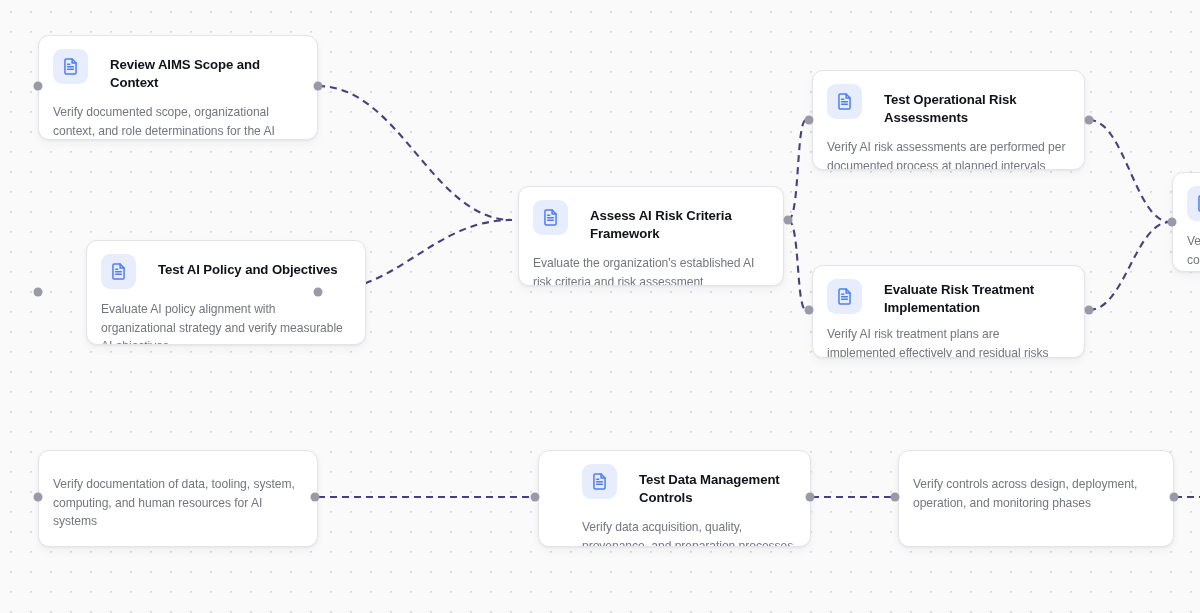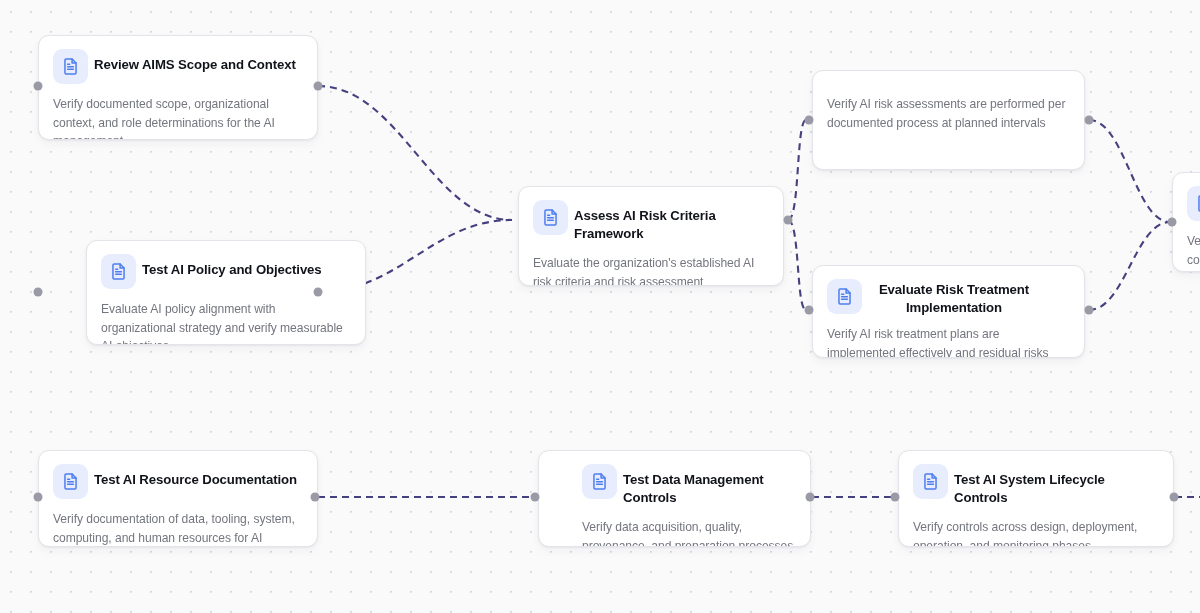--- a/index.html
+++ b/index.html
@@ -65,21 +65,21 @@
     border: 1px solid #e3e4e9;
     border-radius: 11px;
     box-shadow: 0 1px 2px rgba(16,24,40,0.05), 0 4px 10px rgba(16,24,40,0.045);
     z-index: 3;
     padding: 13px 15px 14px 14px;
     overflow: hidden;
   }
   .node-head {
     display: flex;
     align-items: flex-start;
-    gap: 6px;
+    gap: 22px;
   }
   .node-icon {
     flex: 0 0 auto;
     width: 35px;
     height: 35px;
     border-radius: 9px;
     background: #e7edfd;
     display: flex;
     align-items: center;
     justify-content: center;
@@ -87,21 +87,21 @@
   .node-icon svg { display: block; }
   .node-title {
     font-size: 13.2px;
     font-weight: bold;
     color: #11131a;
     line-height: 1.38;
     letter-spacing: -0.1px;
     padding-top: 7px;
     flex: 1 1 auto;
   }
-  .node-title.two-line { padding-top: 2px; text-align: center; }
+  .node-title.two-line { padding-top: 2px; }
   .node-desc {
     margin-top: 11px;
     font-size: 12.1px;
     line-height: 1.55;
     color: #74767f;
     letter-spacing: -0.05px;
   }
 
   
   .node.clipped .node-head { gap: 13px; }
@@ -191,84 +191,72 @@
             <path d="M8.4 15.6h7.2"></path>
             <path d="M8.4 9.2h2.6"></path>
         </svg>
       </span>
       <div class="node-title">Assess AI Risk Criteria Framework</div>
     </div>
     <div class="node-desc">Evaluate the organization's established AI risk criteria and risk assessment methodology</div>
   </div>
 
   <div class="node" style="left:812px; top:70px; width:273px; height:100px;">
+    <div class="node-head">
+      <span class="node-icon">
+        <svg width="19" height="19" viewBox="0 0 24 24" fill="none" stroke="#4f7df0" stroke-width="1.9" stroke-linecap="round" stroke-linejoin="round">
+          <path d="M14 2.5H6.5A1.5 1.5 0 0 0 5 4v16a1.5 1.5 0 0 0 1.5 1.5h11A1.5 1.5 0 0 0 19 20V7.5z"></path>
+          <path d="M14 2.5V7.5H19"></path>
+          <path d="M8.4 12.4h7.2"></path>
+            <path d="M8.4 15.6h7.2"></path>
+            <path d="M8.4 9.2h2.6"></path>
+        </svg>
+      </span>
+      <div class="node-title">Test Operational Risk Assessments</div>
+    </div>
     <div class="node-desc">Verify AI risk assessments are performed per documented process at planned intervals</div>
   </div>
 
   <div class="node" style="left:812px; top:265px; width:273px; height:93px;">
     <div class="node-head">
       <span class="node-icon">
         <svg width="19" height="19" viewBox="0 0 24 24" fill="none" stroke="#4f7df0" stroke-width="1.9" stroke-linecap="round" stroke-linejoin="round">
           <path d="M14 2.5H6.5A1.5 1.5 0 0 0 5 4v16a1.5 1.5 0 0 0 1.5 1.5h11A1.5 1.5 0 0 0 19 20V7.5z"></path>
           <path d="M14 2.5V7.5H19"></path>
           <path d="M8.4 12.4h7.2"></path>
             <path d="M8.4 15.6h7.2"></path>
             <path d="M8.4 9.2h2.6"></path>
         </svg>
       </span>
       <div class="node-title two-line" style="max-width:172px;">Evaluate Risk Treatment Implementation</div>
     </div>
     <div class="node-desc" style="margin-top:8px;">Verify AI risk treatment plans are implemented effectively and residual risks accepted</div>
   </div>
 
   <div class="node" style="left:38px; top:450px; width:280px; height:97px;">
-    <div class="node-head">
-      <span class="node-icon">
-        <svg width="19" height="19" viewBox="0 0 24 24" fill="none" stroke="#4f7df0" stroke-width="1.9" stroke-linecap="round" stroke-linejoin="round">
-          <path d="M14 2.5H6.5A1.5 1.5 0 0 0 5 4v16a1.5 1.5 0 0 0 1.5 1.5h11A1.5 1.5 0 0 0 19 20V7.5z"></path>
-          <path d="M14 2.5V7.5H19"></path>
-          <path d="M8.4 12.4h7.2"></path>
-            <path d="M8.4 15.6h7.2"></path>
-            <path d="M8.4 9.2h2.6"></path>
-        </svg>
-      </span>
-      <div class="node-title">Test AI Resource Documentation</div>
-    </div>
     <div class="node-desc">Verify documentation of data, tooling, system, computing, and human resources for AI systems</div>
   </div>
 
   <div class="node" style="left:538px; top:450px; width:273px; height:97px;padding-left:43px;">
     <div class="node-head">
       <span class="node-icon">
         <svg width="19" height="19" viewBox="0 0 24 24" fill="none" stroke="#4f7df0" stroke-width="1.9" stroke-linecap="round" stroke-linejoin="round">
           <path d="M14 2.5H6.5A1.5 1.5 0 0 0 5 4v16a1.5 1.5 0 0 0 1.5 1.5h11A1.5 1.5 0 0 0 19 20V7.5z"></path>
           <path d="M14 2.5V7.5H19"></path>
           <path d="M8.4 12.4h7.2"></path>
             <path d="M8.4 15.6h7.2"></path>
             <path d="M8.4 9.2h2.6"></path>
         </svg>
       </span>
       <div class="node-title">Test Data Management Controls</div>
     </div>
     <div class="node-desc">Verify data acquisition, quality, provenance, and preparation processes for AI systems</div>
   </div>
 
   <div class="node" style="left:898px; top:450px; width:276px; height:97px;">
-    <div class="node-head">
-      <span class="node-icon">
-        <svg width="19" height="19" viewBox="0 0 24 24" fill="none" stroke="#4f7df0" stroke-width="1.9" stroke-linecap="round" stroke-linejoin="round">
-          <path d="M14 2.5H6.5A1.5 1.5 0 0 0 5 4v16a1.5 1.5 0 0 0 1.5 1.5h11A1.5 1.5 0 0 0 19 20V7.5z"></path>
-          <path d="M14 2.5V7.5H19"></path>
-          <path d="M8.4 12.4h7.2"></path>
-            <path d="M8.4 15.6h7.2"></path>
-            <path d="M8.4 9.2h2.6"></path>
-        </svg>
-      </span>
-      <div class="node-title">Test AI System Lifecycle Controls</div>
-    </div>
     <div class="node-desc">Verify controls across design, deployment, operation, and monitoring phases</div>
   </div>
 
   <div class="node clipped" style="left:1172px; top:172px; width:200px; height:100px;">
     <div class="node-head">
       <span class="node-icon">
         <svg width="19" height="19" viewBox="0 0 24 24" fill="none" stroke="#4f7df0" stroke-width="1.9" stroke-linecap="round" stroke-linejoin="round">
           <path d="M14 2.5H6.5A1.5 1.5 0 0 0 5 4v16a1.5 1.5 0 0 0 1.5 1.5h11A1.5 1.5 0 0 0 19 20V7.5z"></path>
           <path d="M14 2.5V7.5H19"></path>
           <path d="M8.4 12.4h7.2"></path>

